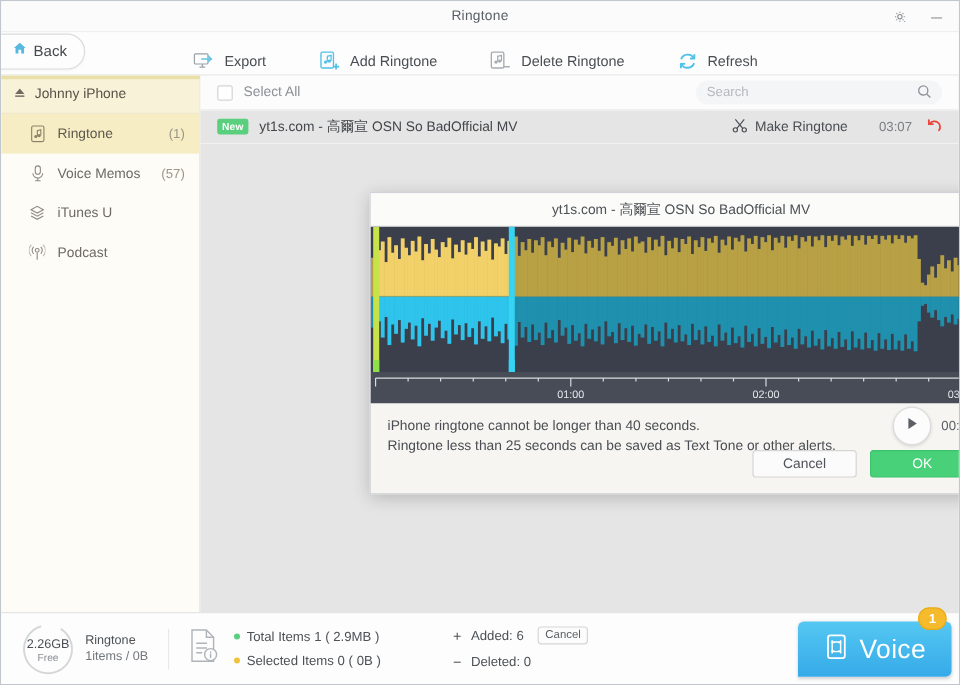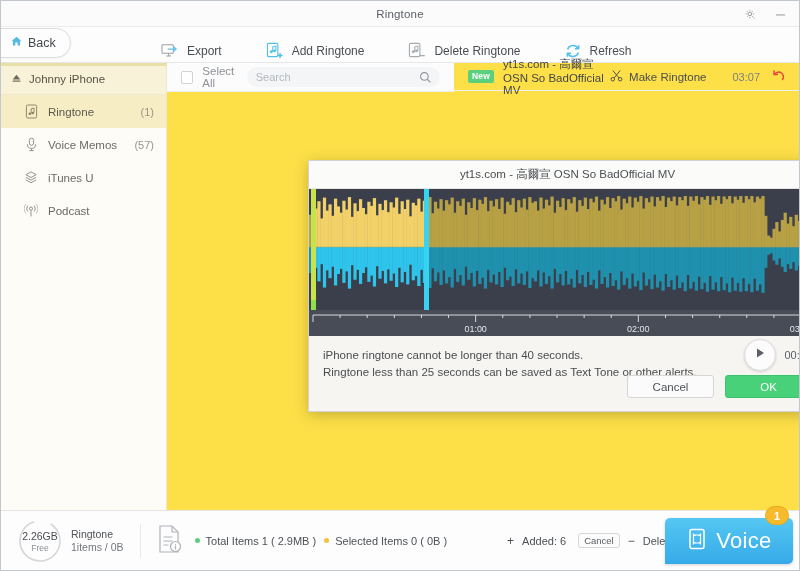--- a/index.html
+++ b/index.html
@@ -105,23 +105,23 @@
     background: #f6edc4;
     color: #5d5a4d;
   }
   .nav-item .ic { width: 16px; display: flex; justify-content: center; }
   .nav-item .lbl { flex: 1; }
   .nav-item .cnt { font-size: 11px; color: #9a968a; }
 
   
   .content {
     flex: 1;
-    background: #fde047;
+    background: #e5e5e5;
     position: relative;
-    display: flex; flex-direction: row;
+    display: flex; flex-direction: column;
   }
   .list-head {
     height: 29px;
     background: #fcfcfc;
     border-bottom: 1px solid #ededed;
     display: flex; align-items: center;
     padding: 0 14px;
   }
   .chk {
     width: 13px; height: 13px;
@@ -268,21 +268,21 @@
     margin-left: 16px;
   }
   .storage-txt { line-height: 13px; }
   .storage-cat { font-size: 10.5px; color: #4e5256; }
   .storage-sub { font-size: 10.5px; color: #73777c; }
   .divider-v {
     width: 1px; height: 34px; background: #e8e8e8;
     margin: 0 16px;
   }
   .stats-ic { margin-right: 12px; }
-  .stats-col { display: flex; gap: 8px; }
+  .stats-col { display: flex; flex-direction: column; gap: 8px; }
   .stat-line {
     display: flex; align-items: center; gap: 6px;
     font-size: 11px; color: #4d5155;
   }
   .dot { width: 5px; height: 5px; border-radius: 50%; }
   .stats-col2 { margin-left: 60px; }
   .sign { font-size: 12px; color: #4d5155; width: 9px; display:inline-block;}
   .mini-cancel {
     border: 1px solid #d6d6d6;
     border-radius: 3px;

